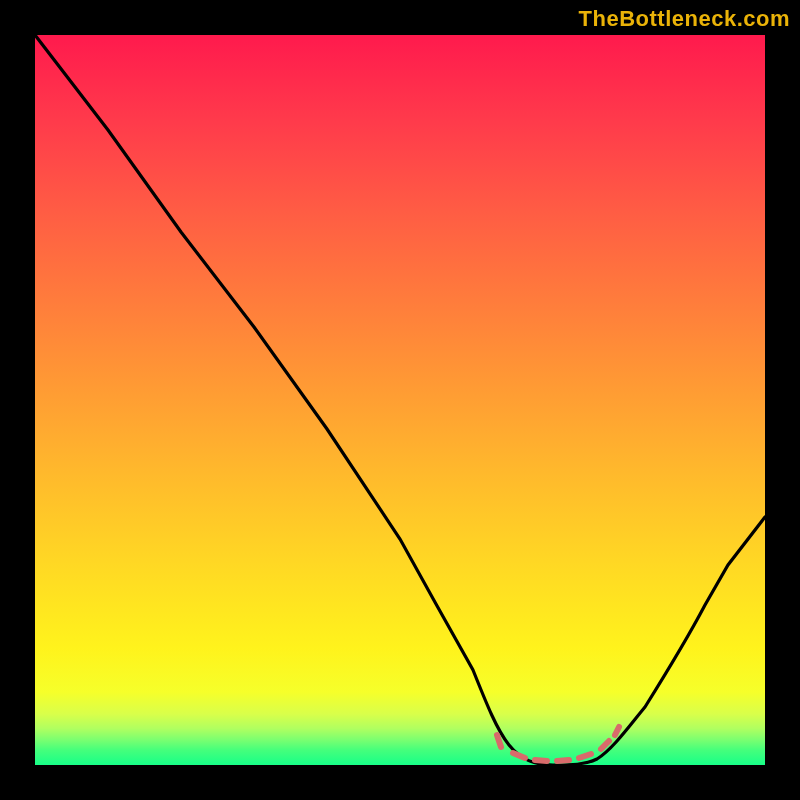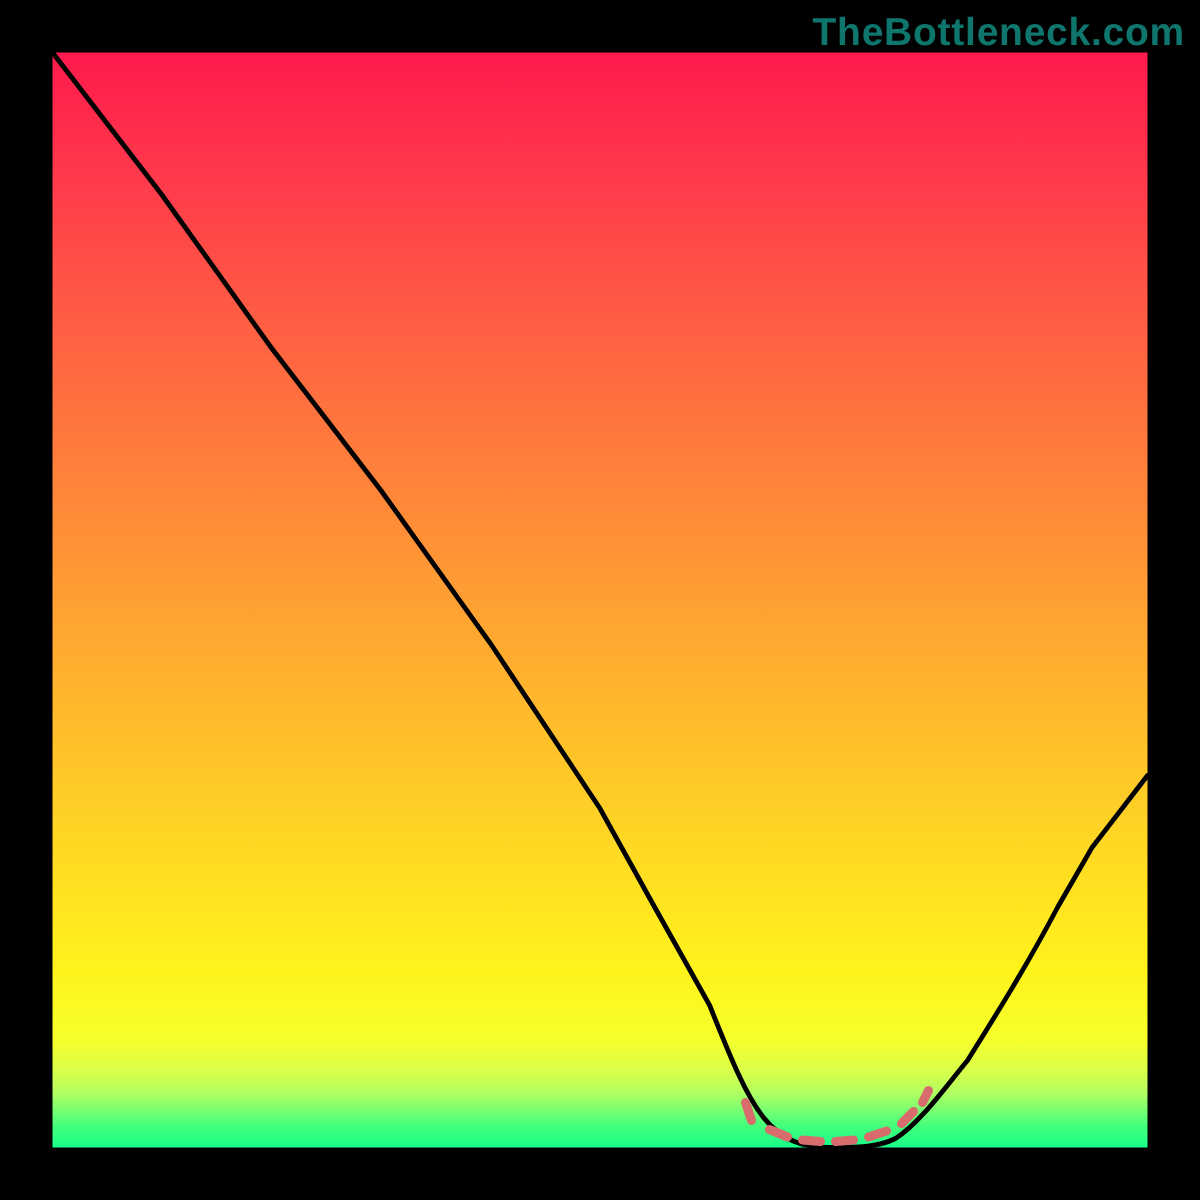--- a/index.html
+++ b/index.html
@@ -47,22 +47,22 @@
     left: 0;
     top: 0;
     width: 730px;
     height: 730px;
     overflow: visible;
   }
   .attribution {
     position: absolute;
     top: 6px;
     right: 10px;
-    color: #0f766e;
-    font-size: 26px;
+    color: #eab308;
+    font-size: 22px;
     font-weight: 600;
     letter-spacing: 0.5px;
     user-select: none;
   }
 </style>
 </head>
 <body>
 
 <div class="stage">
   <div class="plot-inner">

